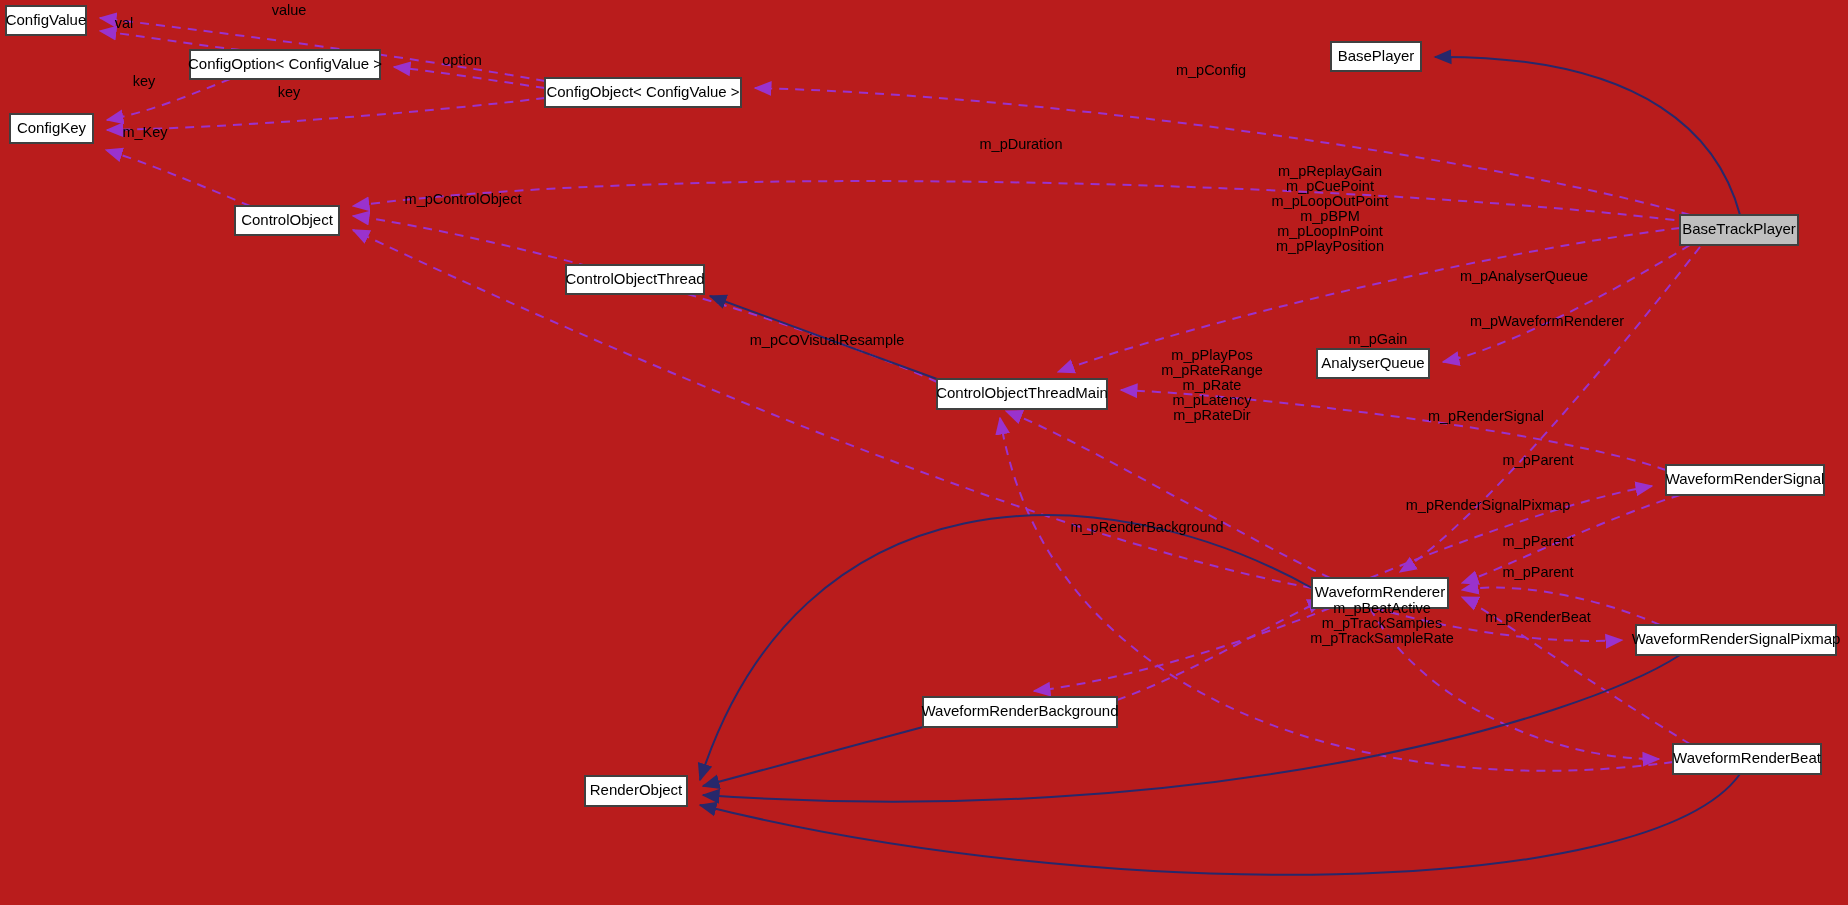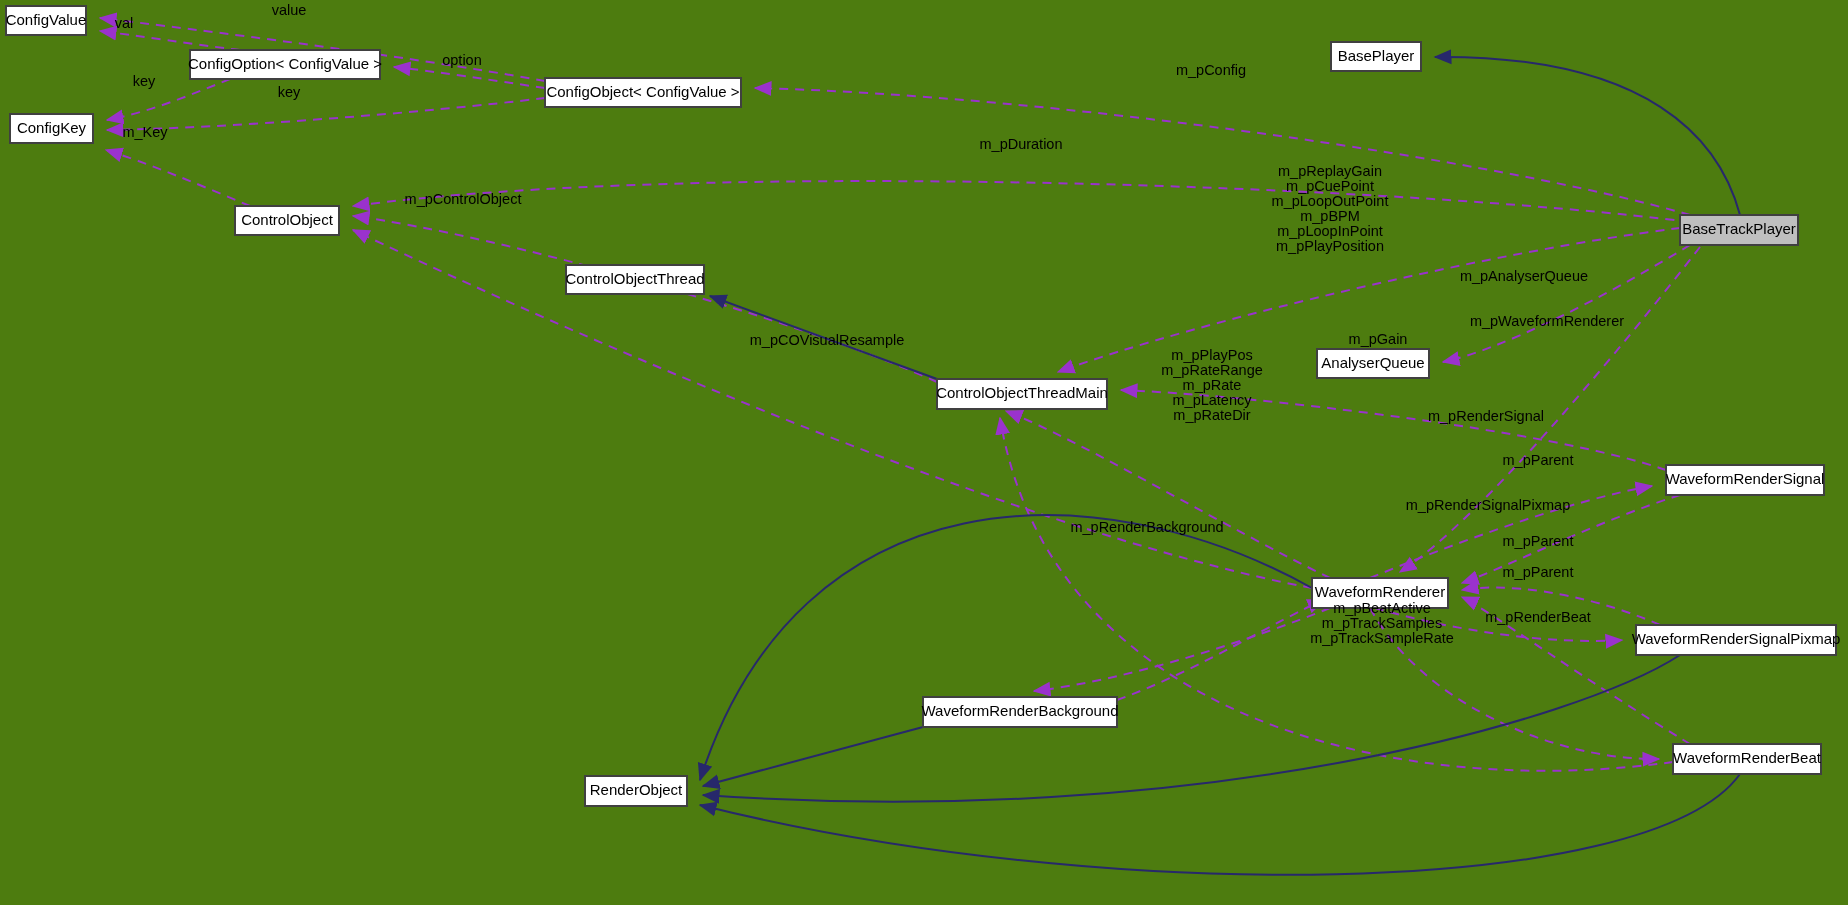--- a/index.html
+++ b/index.html
@@ -7,21 +7,21 @@
     padding: 0;
     background: #ffffff;
   }
   body {
     font-family: "Liberation Sans", sans-serif;
   }
   #diagram-root {
     position: relative;
     width: 1848px;
     height: 905px;
-    background: #4d7c0f;
+    background: #b91c1c;
     overflow: hidden;
   }
   svg#uml-canvas {
     position: absolute;
     top: 0;
     left: 0;
     width: 1848px;
     height: 905px;
   }
   .node-box {

